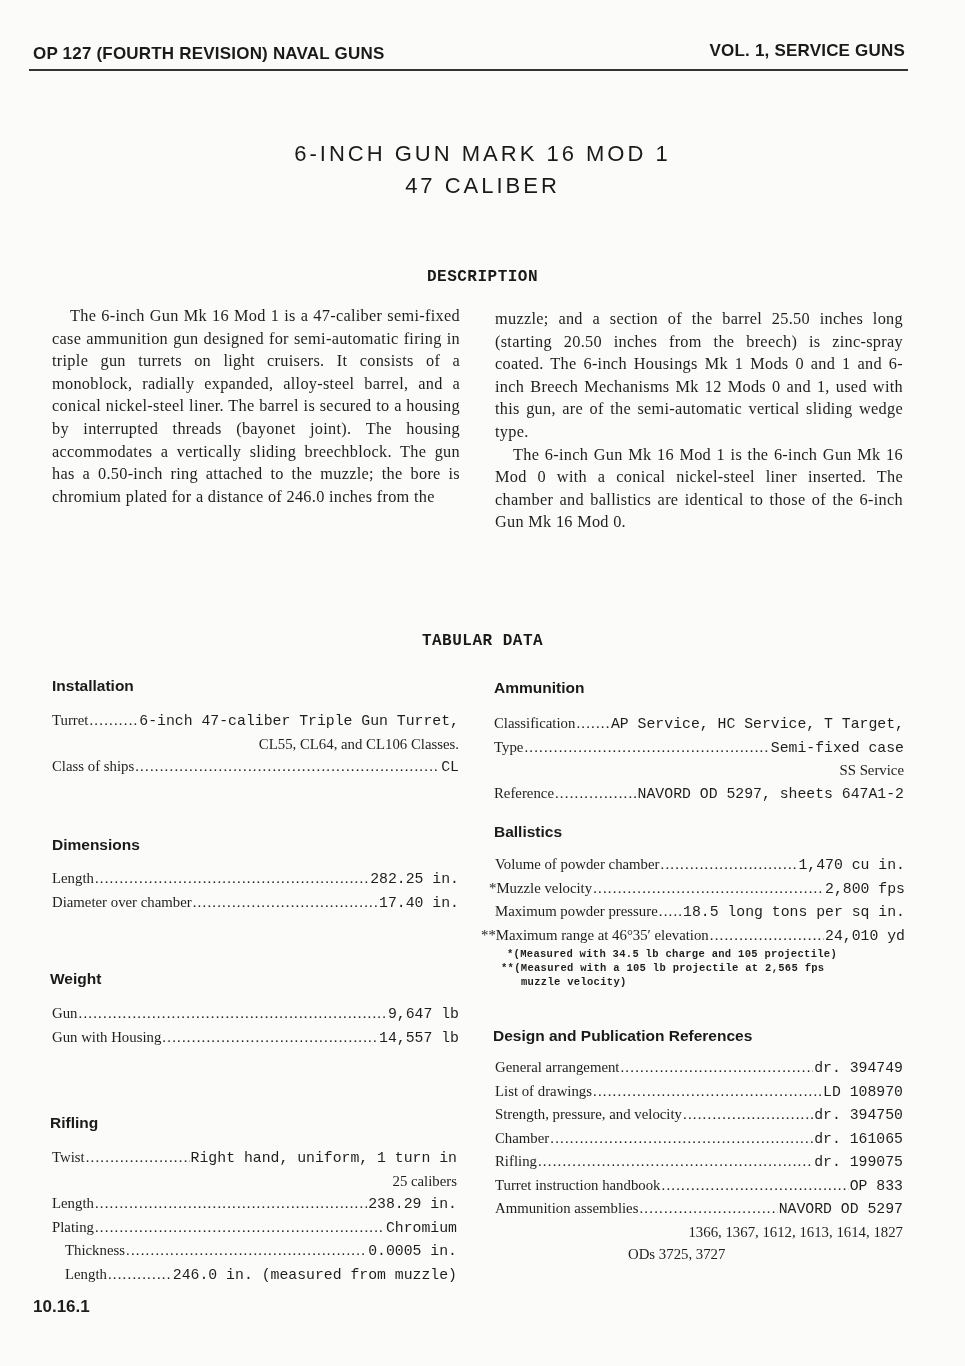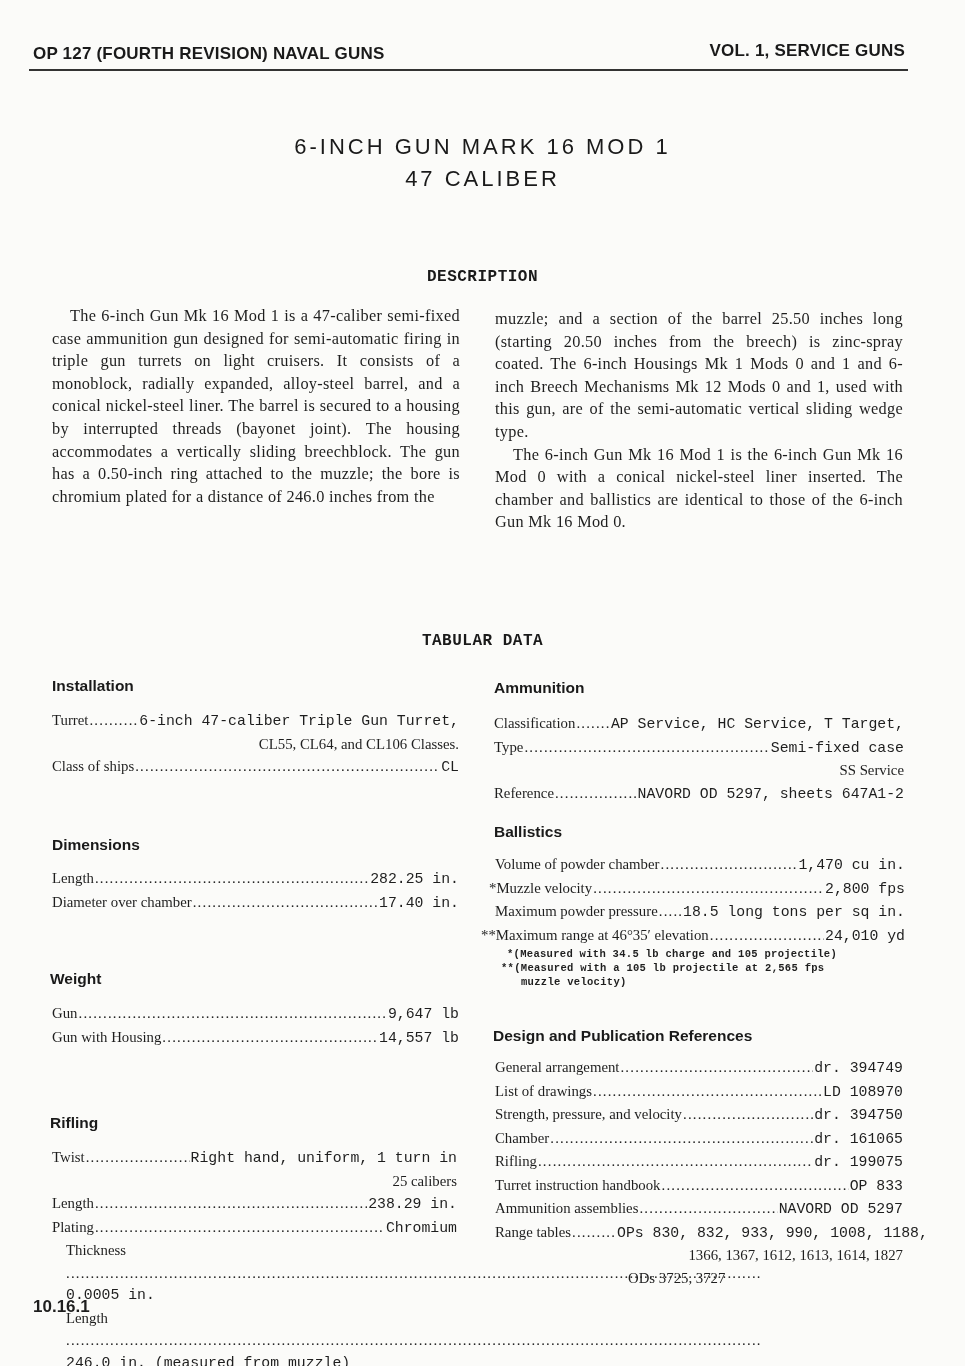--- a/index.html
+++ b/index.html
@@ -19,21 +19,21 @@
       letter-spacing: 0.2px;
       color: #1a1a1a;
     }
     .rule {
       position: absolute; left: 29px; top: 69px; width: 879px; height: 2px;
       background: #333;
     }
     .title {
       position: absolute; left: 0; width: 965px; text-align: center;
       font-family: "Liberation Sans", sans-serif;
-      font-size: 22px; letter-spacing: 3px; color: #1a1a1a;
+      font-size: 22px; letter-spacing: 3px; color: #1a1a1a; margin-top: 7px;
     }
     .sect {
       position: absolute; left: 0; width: 965px; text-align: center;
       font-family: Liberation Mono, monospace;
       font-weight: bold; font-size: 16px; letter-spacing: 0.5px; color: #1a1a1a;
     }
     .para {
       position: absolute;
       font-size: 16.3px;
       line-height: 22.6px;
@@ -52,21 +52,21 @@
     .row .lbl { flex: 0 0 auto; }
     .row .dots {
       flex: 1 1 auto; overflow: hidden; margin: 0 1px;
       letter-spacing: 1.2px;
     }
     .row .dots::after {
       content: "..............................................................................................................................................";
     }
     .row .val { flex: 0 0 auto; font-family: Liberation Mono, monospace; }
     .cont { text-align: right; }
-    .indent { padding-left: 13px; flex-direction: column; }
+    .indent { padding-left: 13px; }
     .note {
       font-family: "Liberation Mono", monospace;
       font-weight: bold; font-size: 10.5px; line-height: 14px; letter-spacing: 0.3px;
     }
     .pagenum {
       position: absolute; left: 33px; top: 1297px;
       font-family: "Liberation Sans", sans-serif; font-weight: bold; font-size: 17px;
     }
   </style>
 </head>
@@ -240,22 +240,17 @@
   <div class="row">
       <span class="lbl">Turret instruction handbook</span>
       <span class="dots"></span>
       <span class="val">OP 833</span>
     </div>
   <div class="row">
       <span class="lbl">Ammunition assemblies</span>
       <span class="dots"></span>
       <span class="val">NAVORD OD 5297</span>
     </div>
-  <div class="row">
-      <span class="lbl">Range tables</span>
-      <span class="dots" style="flex:0 0 44px;"></span>
-      <span class="val">OPs 830, 832, 933, 990, 1008, 1188,</span>
-    </div>
   <div class="cont">1366, 1367, 1612, 1613, 1614, 1827</div>
   <div style="padding-left:133px;">ODs 3725, 3727</div>
 </div>
 
 <div class="pagenum">10.16.1</div>
 
 </body></html>

